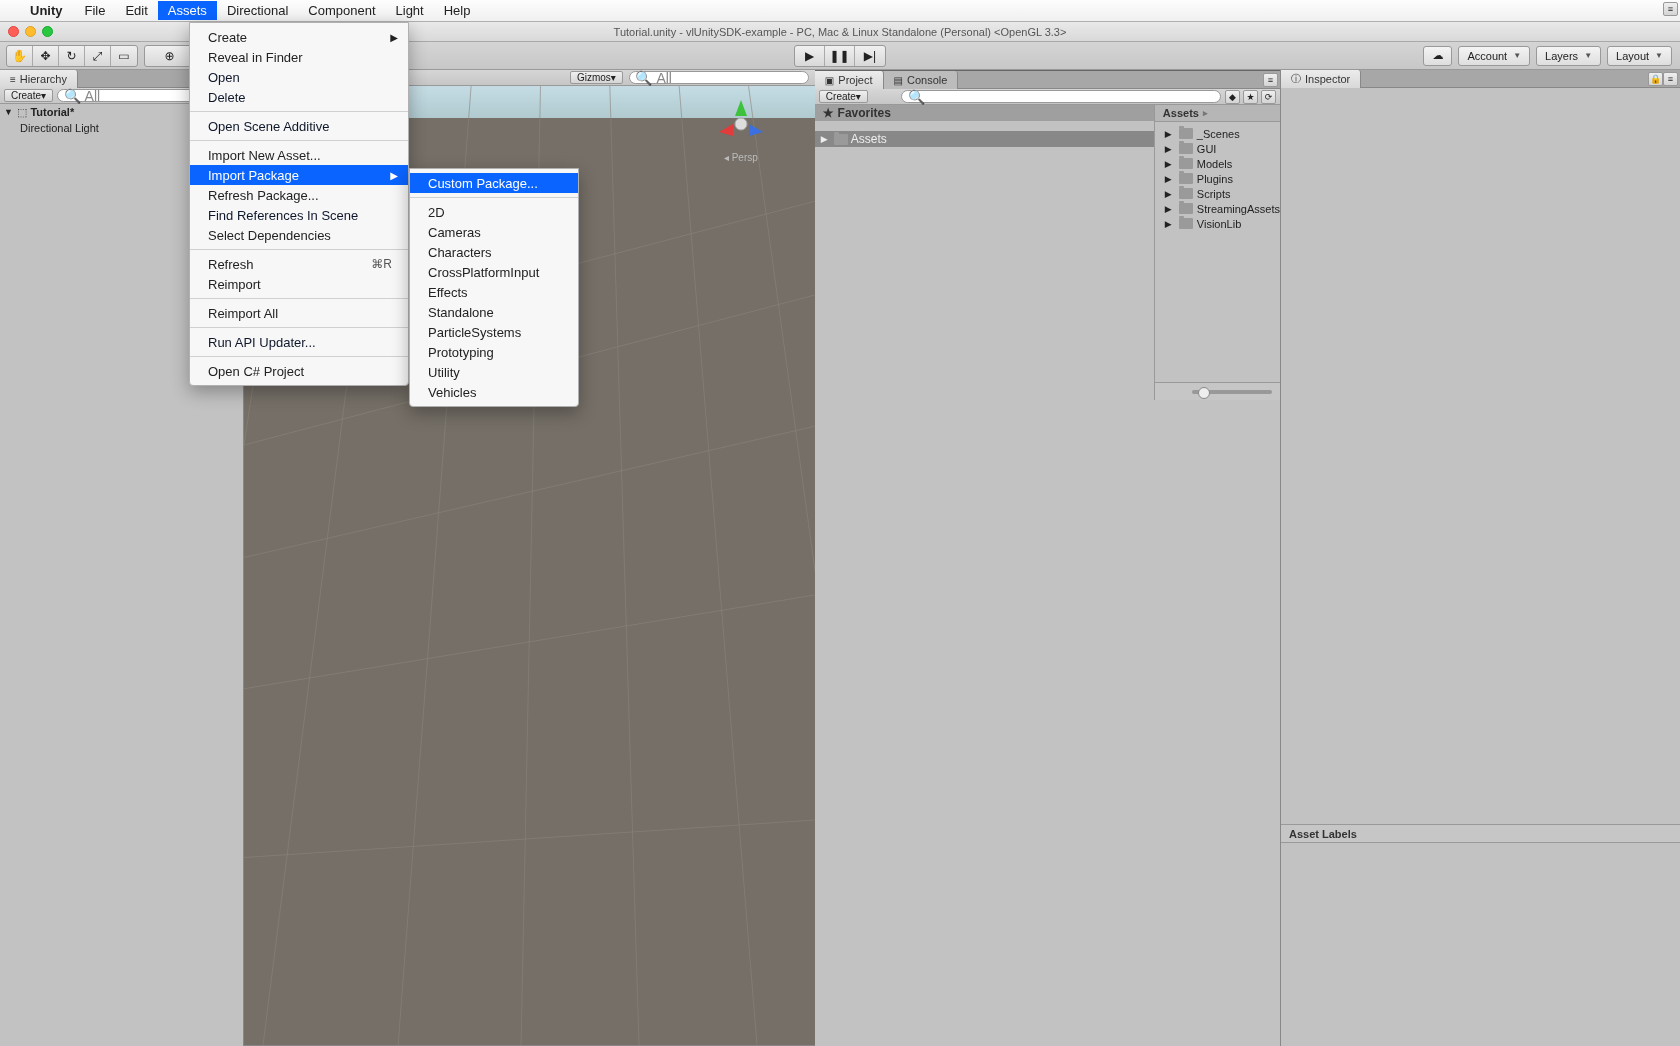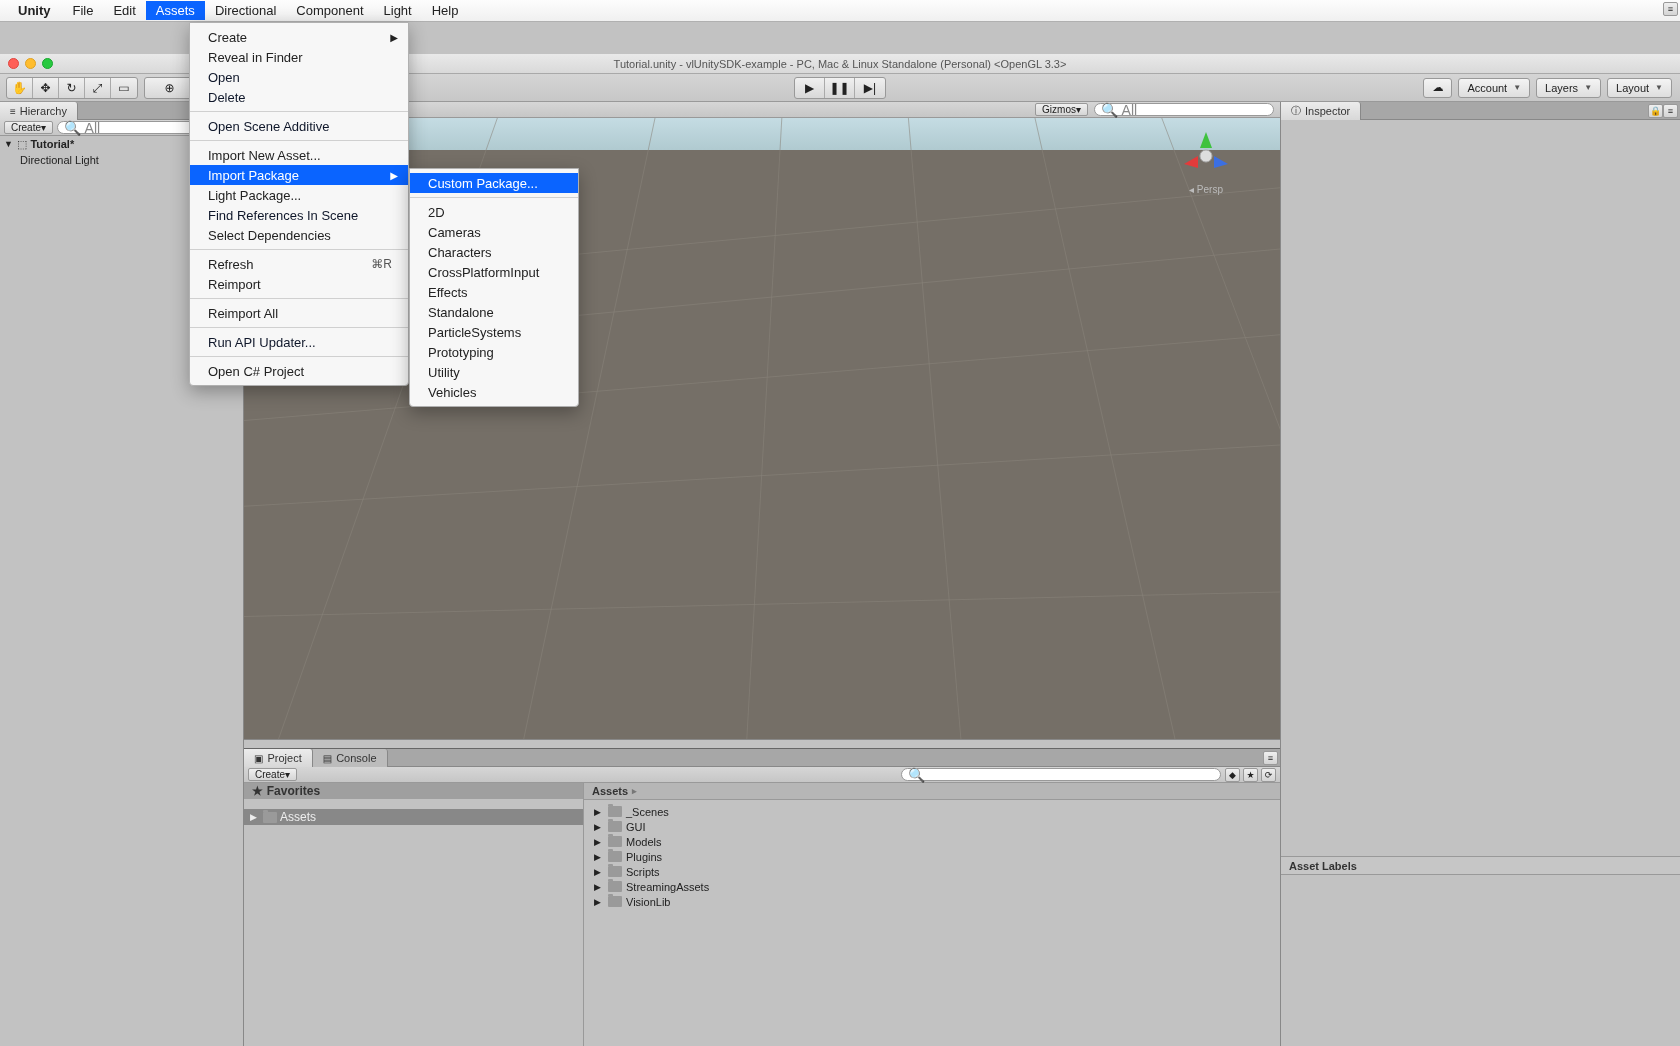--- a/index.html
+++ b/index.html
@@ -1,26 +1,26 @@
 <!DOCTYPE html>
 <html><head>
 <meta charset="utf-8">
 <style>
 * { margin: 0; padding: 0; box-sizing: border-box; font-family: -apple-system, BlinkMacSystemFont, "Helvetica Neue", Arial, sans-serif; }
 body { width: 1680px; height: 1046px; background: #c2c2c2; overflow: hidden; font-size: 12px; color: #222; position: relative; }
 
 
-.mac-menubar { width: 100%; height: 22px; background: linear-gradient(#fdfdfd, #f0f0f0); display: flex; align-items: center; padding: 0 8px; font-size: 13px; font-weight: 500; border-bottom: 1px solid #b0b0b0; }
+.mac-menubar { width: 100%; height: 22px; background: linear-gradient(#fdfdfd, #f0f0f0); display: flex; align-items: center; padding: 0 20px; font-size: 13px; font-weight: 500; border-bottom: 1px solid #b0b0b0; }
 .mac-menubar .apple { margin-right: 10px; font-size: 15px; }
 .mac-menubar .app-name { font-weight: 700; margin-right: 12px; }
 .mac-menubar .mitem { padding: 2px 10px; cursor: default; }
 .mac-menubar .mitem.active { background: #0a64ff; color: #fff; }
 
 
-.titlebar { height: 20px; background: linear-gradient(#e9e9e9,#d9d9d9); border-bottom: 1px solid #a9a9a9; display:flex; align-items:center; font-size:11px; color:#555; position:relative;margin-top:32px; }
+.titlebar { height: 20px; background: linear-gradient(#e9e9e9,#d9d9d9); border-bottom: 1px solid #a9a9a9; display:flex; align-items:center; font-size:11px; color:#555; position:relative; }
 .traffic { display:flex; gap:6px; padding-left:8px; }
 .tlight { width:11px; height:11px; border-radius:50%; }
 .tlight.close{background:#ff5f57;border:1px solid #e04640;}
 .tlight.min{background:#ffbd2e;border:1px solid #dfa123;}
 .tlight.max{background:#28c940;border:1px solid #17a82e;}
 .titlebar .title{ position:absolute; left:0; right:0; text-align:center; pointer-events:none;}
 
 
 .toolbar-row { height:28px; background:linear-gradient(#d5d5d5,#c7c7c7); border-bottom:1px solid #999; display:flex; align-items:center; padding:0 6px; position:relative;}
 .tool-group{ display:flex; border:1px solid #999; border-radius:3px; overflow:hidden; background:linear-gradient(#f0f0f0,#d8d8d8);}
@@ -29,21 +29,21 @@
 .play-group{ position:absolute; left:50%; transform:translateX(-50%); }
 .play-group .tool-btn{ width:30px; }
 .right-toolbar{ position:absolute; right:8px; display:flex; gap:6px; }
 .dd-btn{ height:20px; border:1px solid #999; border-radius:3px; background:linear-gradient(#f4f4f4,#dedede); display:flex; align-items:center; padding:0 8px; font-size:11px; gap:6px;}
 .dd-btn .caret{font-size:8px;color:#555;}
 
 
 .main-layout{ display:flex; height:calc(100% - 70px); }
 .panel-col{ display:flex; flex-direction:column; }
 .left-col{ width:244px; border-right:1px solid #888;}
-.center-col{ flex:1; display:flex; flex-direction:column;gap:8px;}
+.center-col{ flex:1; display:flex; flex-direction:row;}
 .right-col{ width:400px; border-left:1px solid #888; background:#c2c2c2;}
 
 
 .panel-tabs{ height:18px; background:#a7a7a7; display:flex; border-bottom:1px solid #888;}
 .panel-tab{ height:18px; padding:0 10px; display:flex; align-items:center; gap:4px; font-size:11px; background:linear-gradient(#ececec,#d8d8d8); border-right:1px solid #888; border-top-right-radius:3px; color:#333;}
 .panel-tab .icon{font-size:10px;}
 .panel-subbar{ height:16px; background:linear-gradient(#d6d6d6,#c6c6c6); border-bottom:1px solid #999; display:flex; align-items:center; padding:0 4px; gap:4px; font-size:10px;}
 .mini-btn{ height:13px; border:1px solid #999; border-radius:2px; background:linear-gradient(#f0f0f0,#d5d5d5); padding:0 6px; display:flex; align-items:center; font-size:10px;}
 .search-field{ height:13px; border:1px solid #999; border-radius:7px; background:#fff; flex:1; display:flex; align-items:center; padding:0 6px; font-size:14px; color:#888;}
 .panel-body{ flex:1; background:#c2c2c2; overflow:hidden; font-size:11px;}
@@ -335,21 +335,21 @@
 <div class="dropdown" id="assets-dropdown" style="left:189px; top:22px; width:220px;">
     <div class="dmi">Create<span class="sub-arrow">▶</span></div>
     <div class="dmi">Reveal in Finder</div>
     <div class="dmi disabled">Open</div>
     <div class="dmi disabled">Delete</div>
     <hr>
     <div class="dmi disabled">Open Scene Additive</div>
     <hr>
     <div class="dmi">Import New Asset...</div>
     <div class="dmi highlight">Import Package<span class="sub-arrow">▶</span></div>
-    <div class="dmi">Light Package...</div>
+    <div class="dmi">Refresh Package...</div>
     <div class="dmi disabled">Find References In Scene</div>
     <div class="dmi">Select Dependencies</div>
     <hr>
     <div class="dmi">Refresh<span class="shortcut">⌘R</span></div>
     <div class="dmi">Reimport</div>
     <hr>
     <div class="dmi">Reimport All</div>
     <hr>
     <div class="dmi disabled">Run API Updater...</div>
     <hr>

